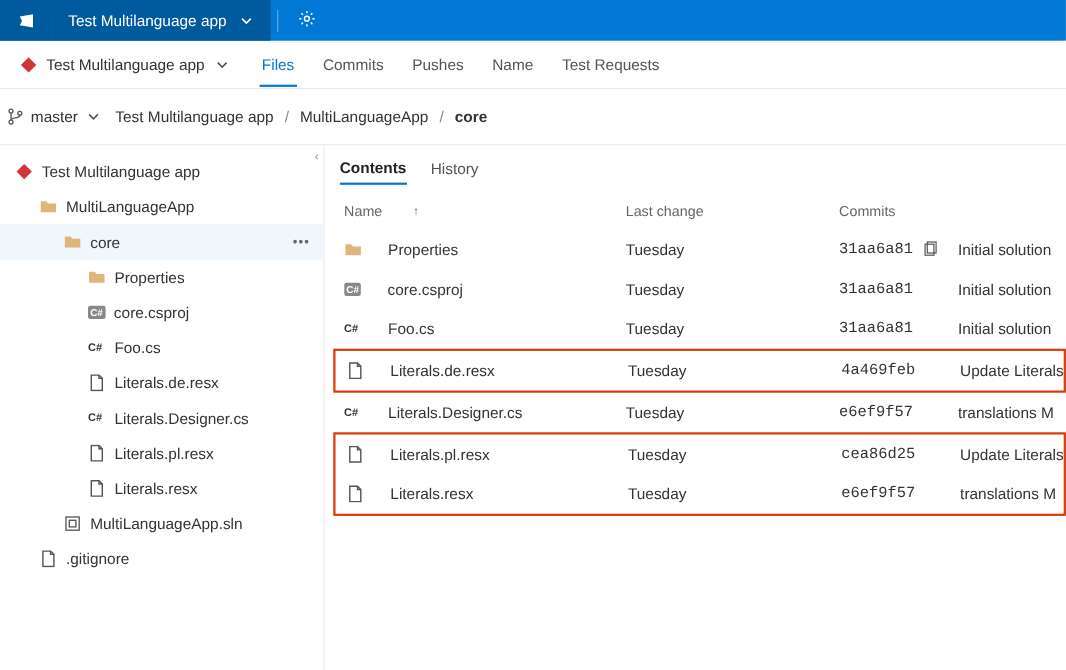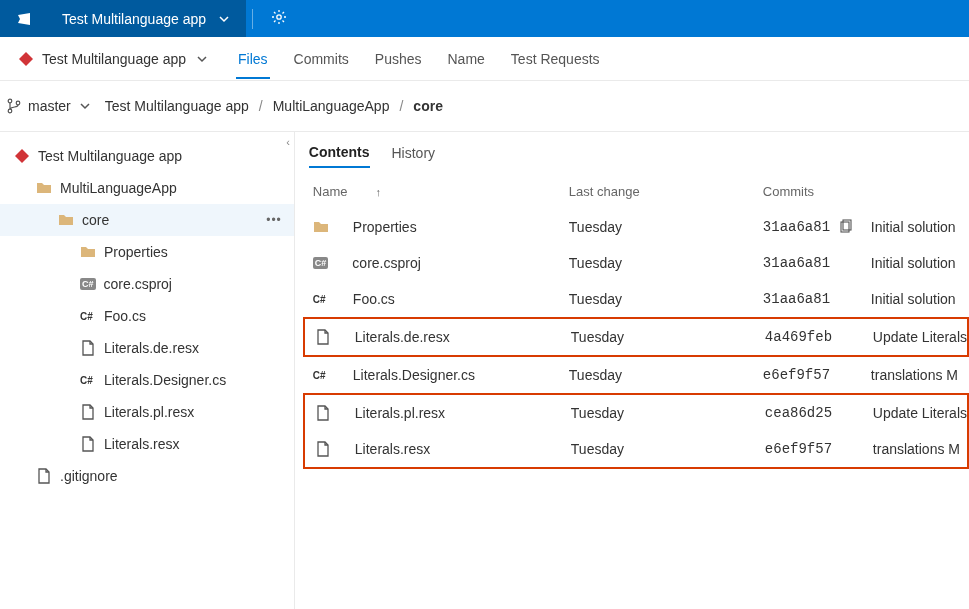--- a/index.html
+++ b/index.html
@@ -184,20 +184,27 @@
           </svg>
           <span class="label">Literals.pl.resx</span>
         </div>
         <div class="tree-row indent-3">
           <svg class="ico" viewBox="0 0 16 16">
             <path class="file-generic" d="M3 1h7l3 3v11H3z"></path>
             <path class="file-generic" d="M10 1v3h3"></path>
           </svg>
           <span class="label">Literals.resx</span>
         </div>
+        <div class="tree-row indent-2">
+          <svg class="ico" viewBox="0 0 16 16">
+            <rect x="2" y="2" width="12" height="12" fill="none" stroke="#555" stroke-width="1.2"></rect>
+            <rect x="5" y="5" width="6" height="6" fill="none" stroke="#555" stroke-width="1.2"></rect>
+          </svg>
+          <span class="label">MultiLanguageApp.sln</span>
+        </div>
         <div class="tree-row indent-1">
           <svg class="ico" viewBox="0 0 16 16">
             <path class="file-generic" d="M3 1h7l3 3v11H3z"></path>
             <path class="file-generic" d="M10 1v3h3"></path>
           </svg>
           <span class="label">.gitignore</span>
         </div>
       </div>
   </div>
   <div class="content">

